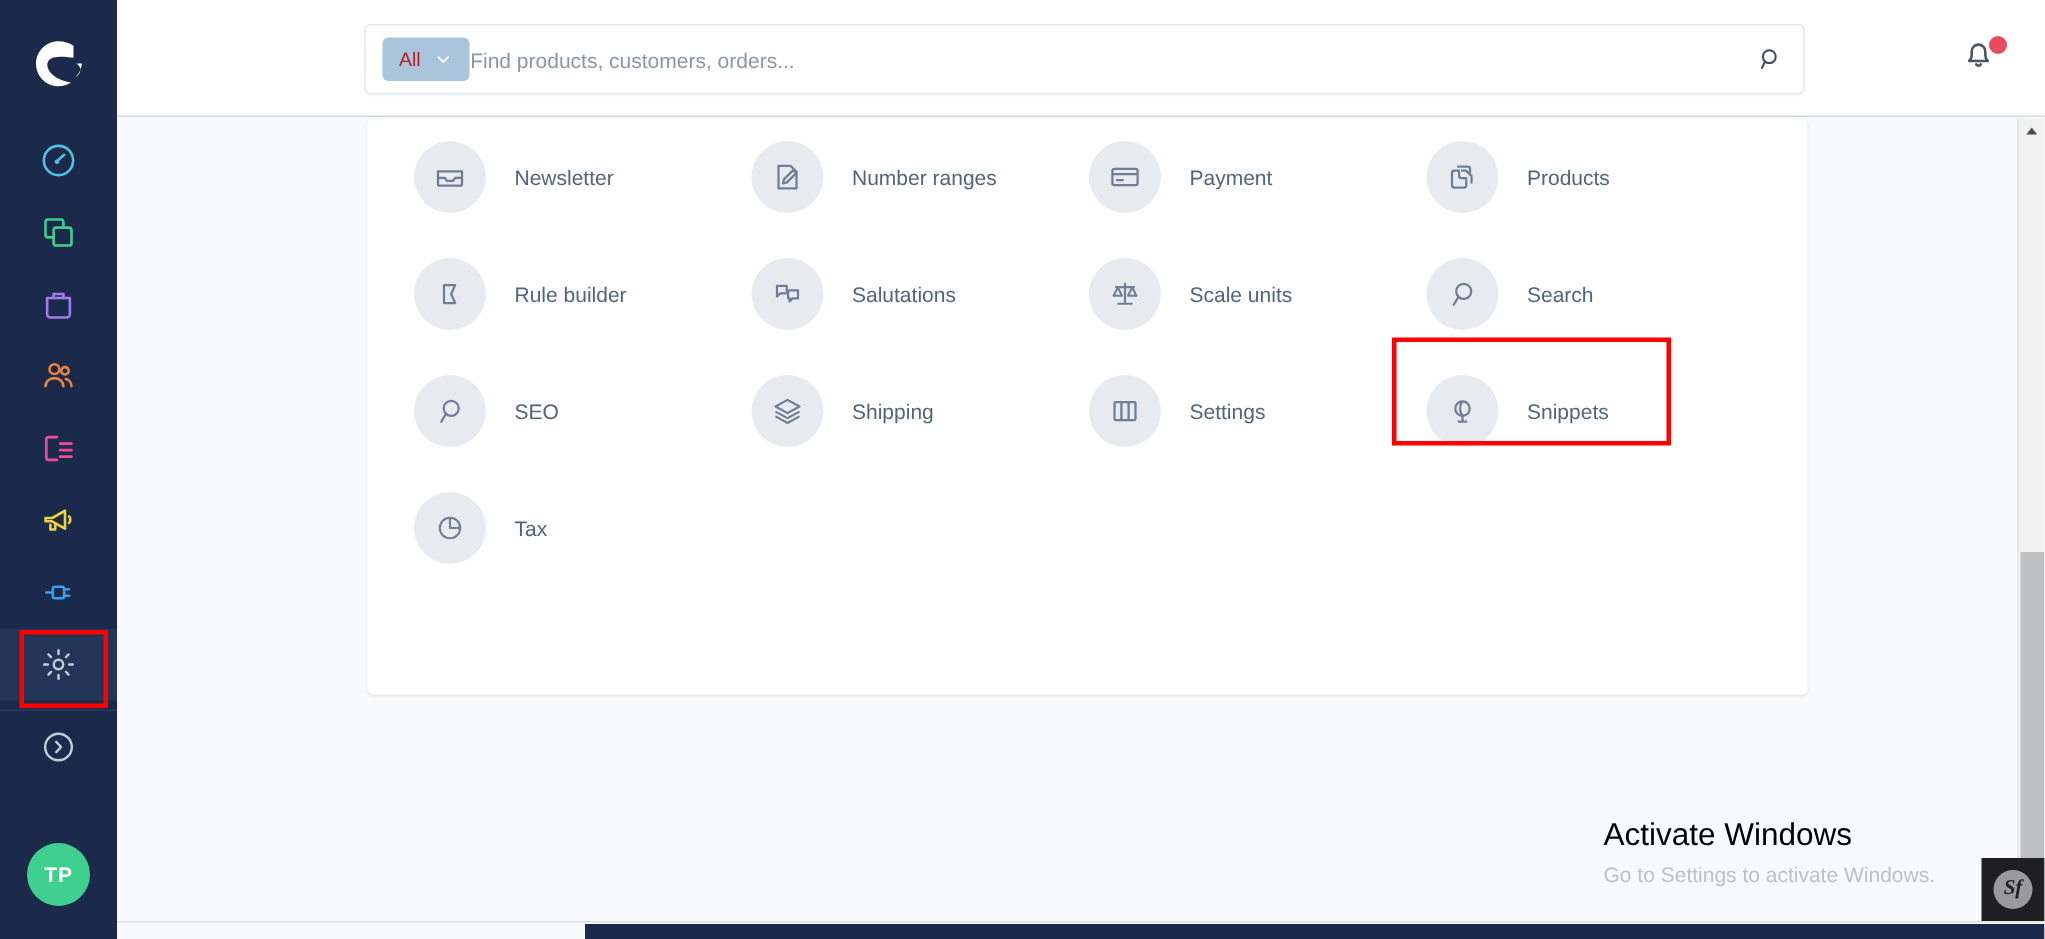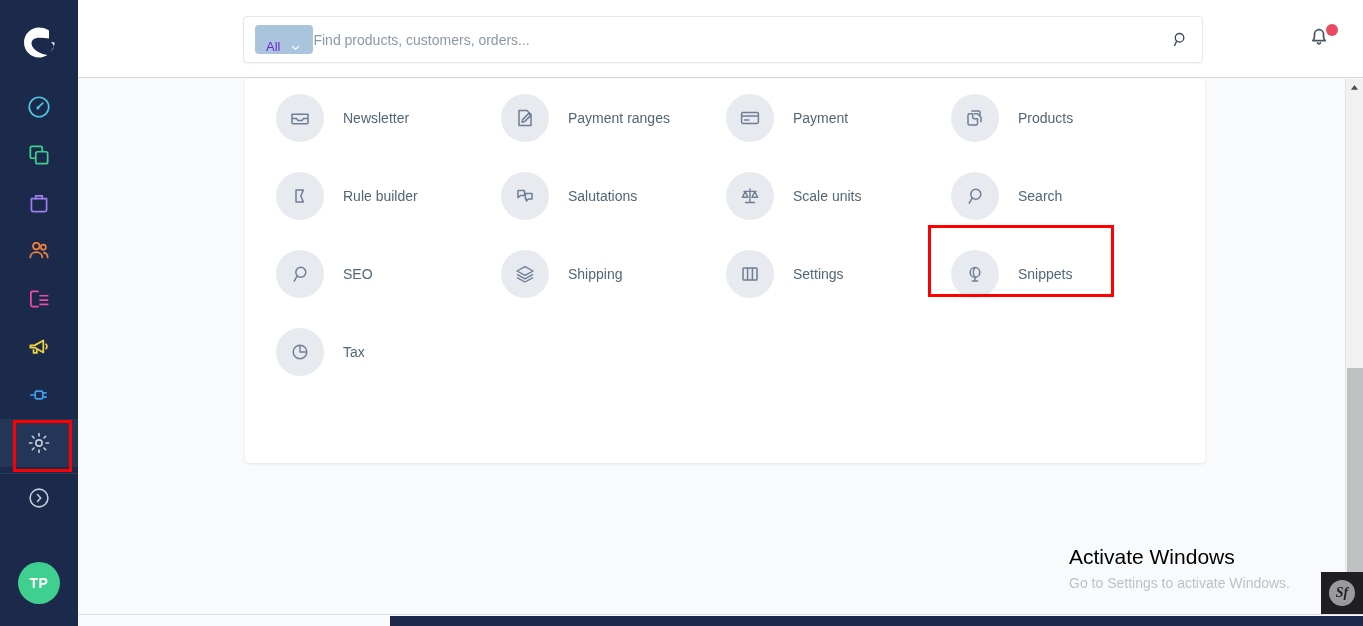--- a/index.html
+++ b/index.html
@@ -61,22 +61,22 @@
     position: absolute; left: 165px; top: 16px;
     width: 960px; height: 47px;
     background: #ffffff;
     border: 1px solid #e4e7ec;
     border-radius: 4px;
     display: flex; align-items: center;
     padding: 0 12px 0 11px;
     box-shadow: 0 1px 2px rgba(30,40,60,.04);
   }
   .scope-pill {
-    display: flex; align-items: flex-end; gap: 9px;
-    background: #aac4de; color: #6d28d9;
+    display: flex; align-items: center; gap: 9px;
+    background: #aac4de; color: #b91c1c;
     border-radius: 4px;
     height: 29px; padding: 0 11px;
     font-size: 13px; cursor: pointer;
     flex: none;
   }
   .scope-pill .chev { display: block; }
   .search-input {
     flex: 1; border: none; outline: none;
     font-family: "Liberation Sans", sans-serif;
     font-size: 14px; color: #4a5568;
@@ -319,21 +319,21 @@
           <span class="tile-label">Newsletter</span>
         </div>
 
         <div class="tile">
           <span class="tile-icon">
             <svg width="24" height="24" viewBox="0 0 24 24" fill="none" stroke="#6f7e95" stroke-width="1.5">
               <path d="M6 4.5h8l4 4v11H6z" stroke-linejoin="round"></path>
               <path d="M15.8 7.4 9.6 13.6l-0.6 2.6 2.6-0.6 6.2-6.2z" stroke-linejoin="round"></path>
             </svg>
           </span>
-          <span class="tile-label">Payment ranges</span>
+          <span class="tile-label">Number ranges</span>
         </div>
 
         <div class="tile">
           <span class="tile-icon">
             <svg width="24" height="24" viewBox="0 0 24 24" fill="none" stroke="#6f7e95" stroke-width="1.5">
               <rect x="3.6" y="6.6" width="16.8" height="10.8" rx="1.4"></rect>
               <path d="M3.6 10h16.8"></path>
               <path d="M6.6 14h4" stroke-linecap="round"></path>
             </svg>
           </span>

